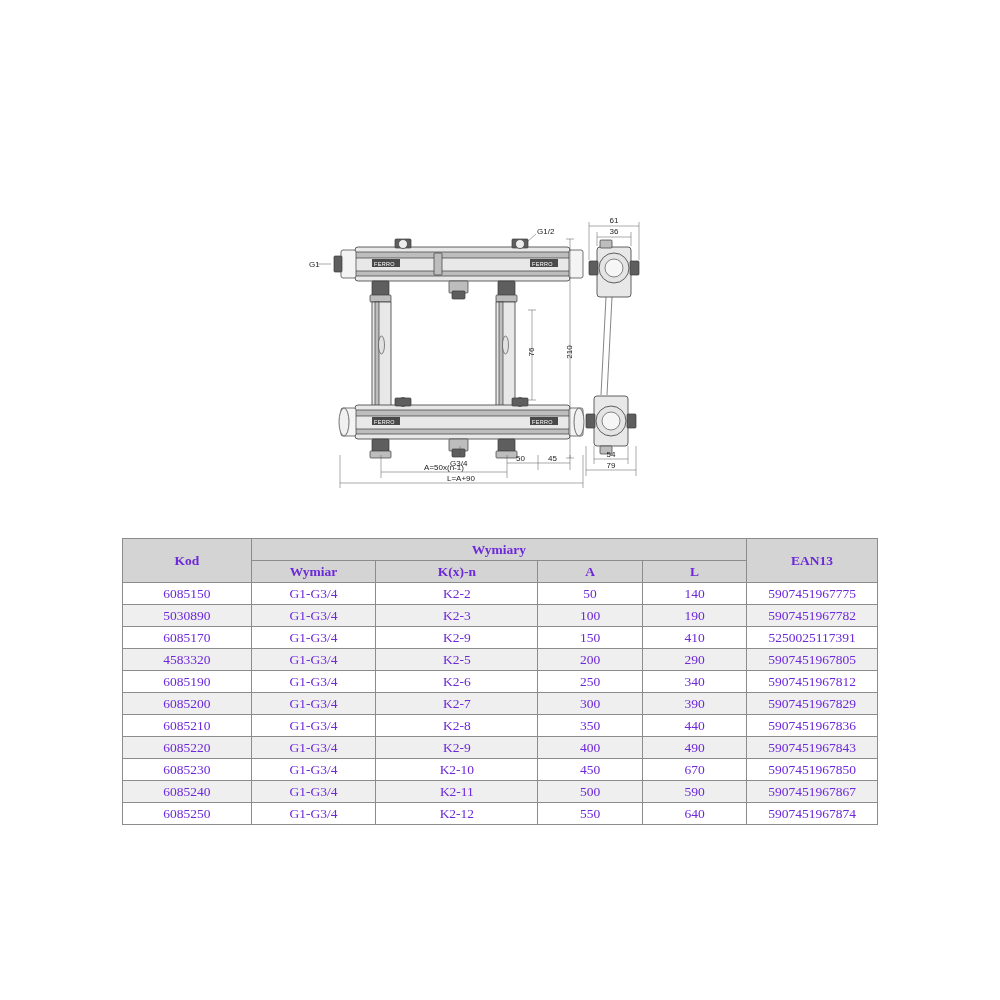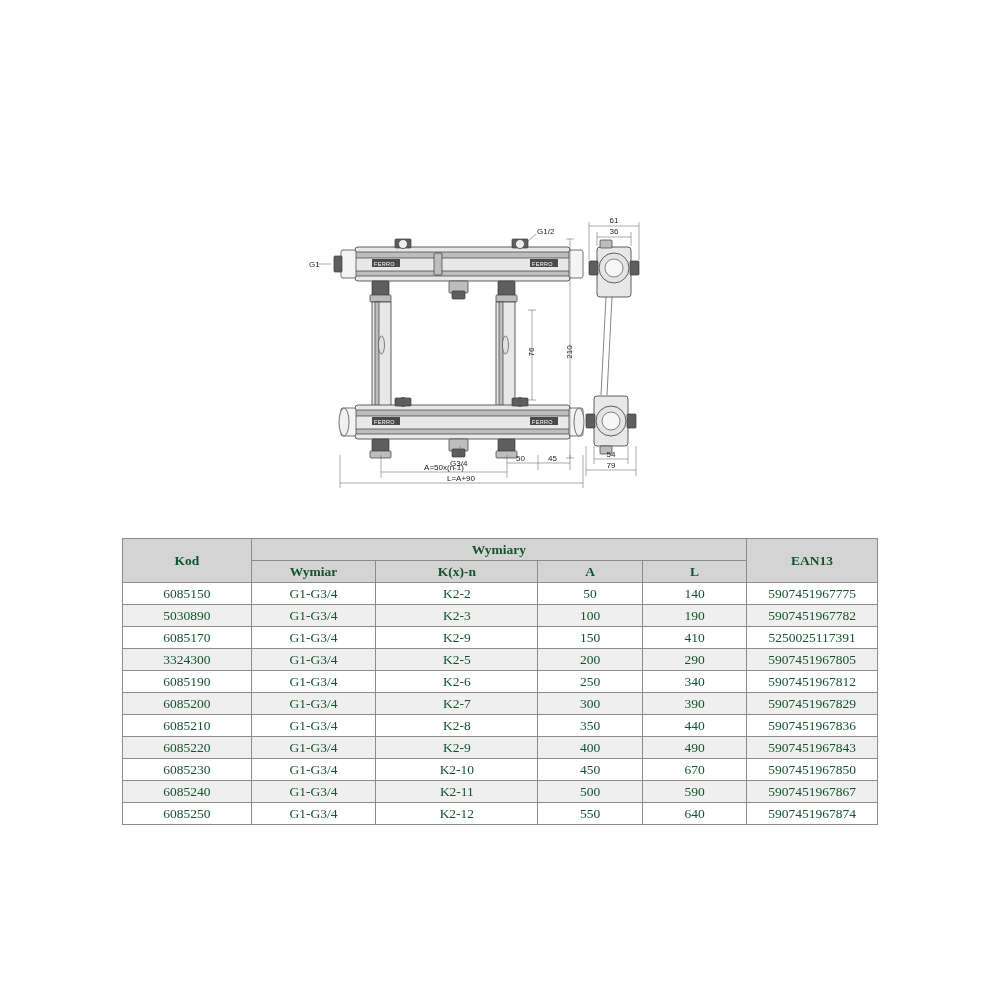--- a/index.html
+++ b/index.html
@@ -35,21 +35,21 @@
     position: absolute;
     left: 122px;
     top: 538px;
     width: 756px;
   }
   table.spec {
     border-collapse: collapse;
     width: 756px;
     font-family: "Liberation Serif", serif;
     font-size: 13.5px;
-    color: #14532d;
+    color: #6d28d9;
   }
   table.spec th, table.spec td {
     border: 1px solid #8c8c8c;
     text-align: center;
     padding: 0;
     height: 21px;
     line-height: 21px;
     font-weight: normal;
   }
   table.spec thead th {
@@ -304,21 +304,21 @@
         </tr>
         <tr>
           <td class="col-kod">6085170</td>
           <td class="col-wym">G1-G3/4</td>
           <td class="col-kxn">K2-9</td>
           <td class="col-a">150</td>
           <td class="col-l">410</td>
           <td class="col-ean">5250025117391</td>
         </tr>
         <tr>
-          <td class="col-kod">3324300</td>
+          <td class="col-kod">4583320</td>
           <td class="col-wym">G1-G3/4</td>
           <td class="col-kxn">K2-5</td>
           <td class="col-a">200</td>
           <td class="col-l">290</td>
           <td class="col-ean">5907451967805</td>
         </tr>
         <tr>
           <td class="col-kod">6085190</td>
           <td class="col-wym">G1-G3/4</td>
           <td class="col-kxn">K2-6</td>

